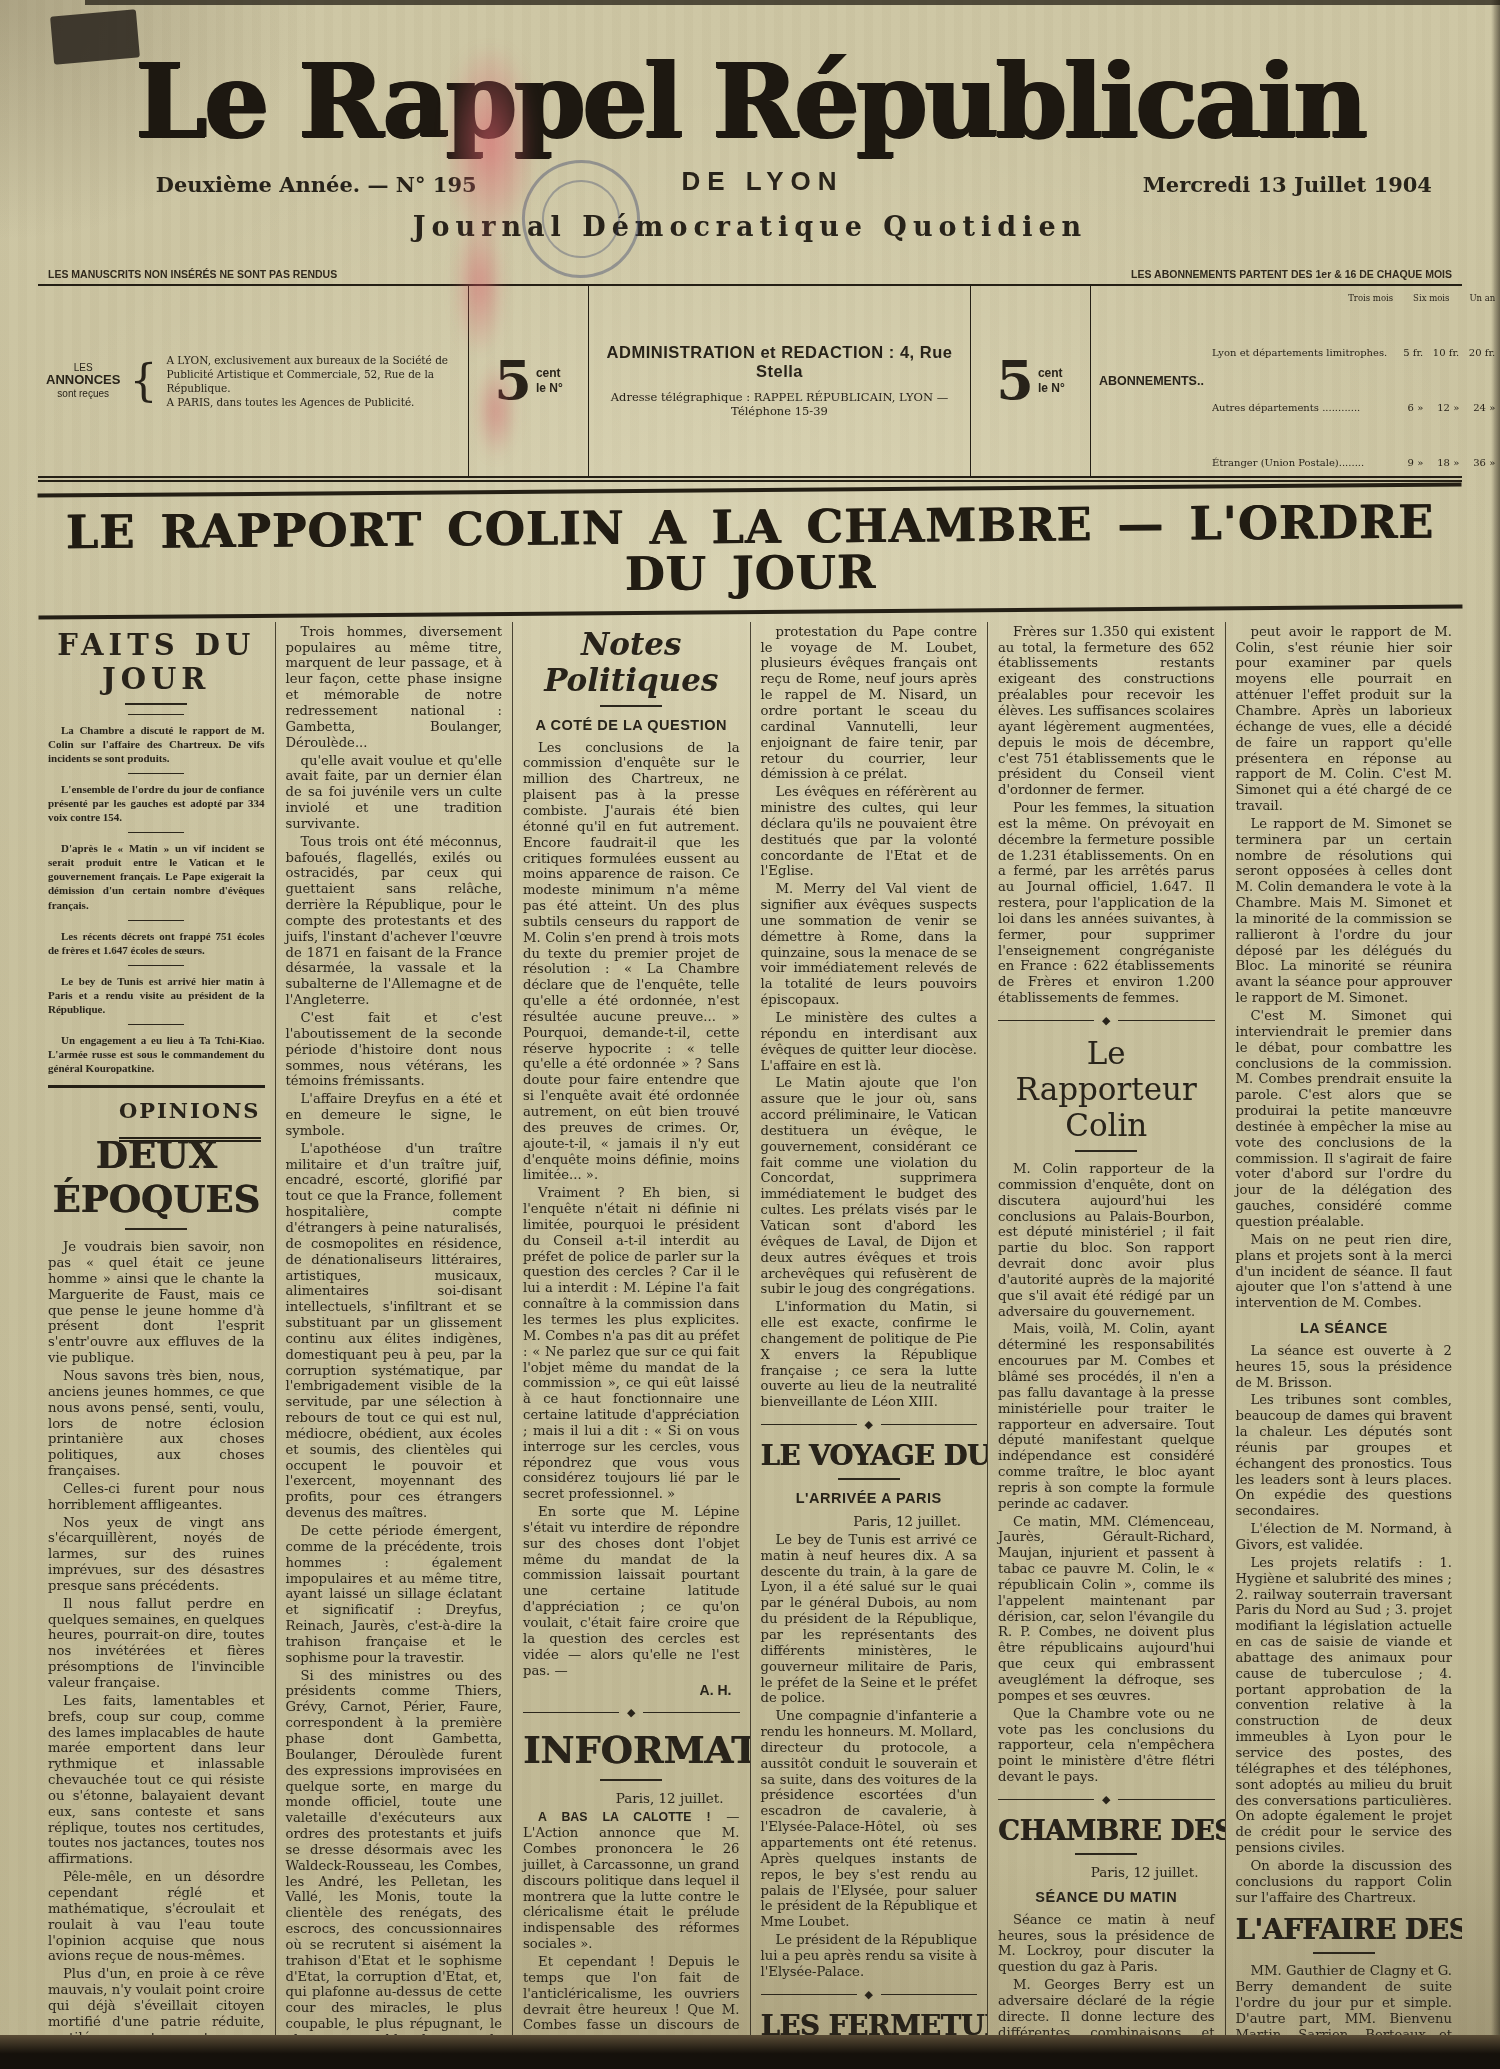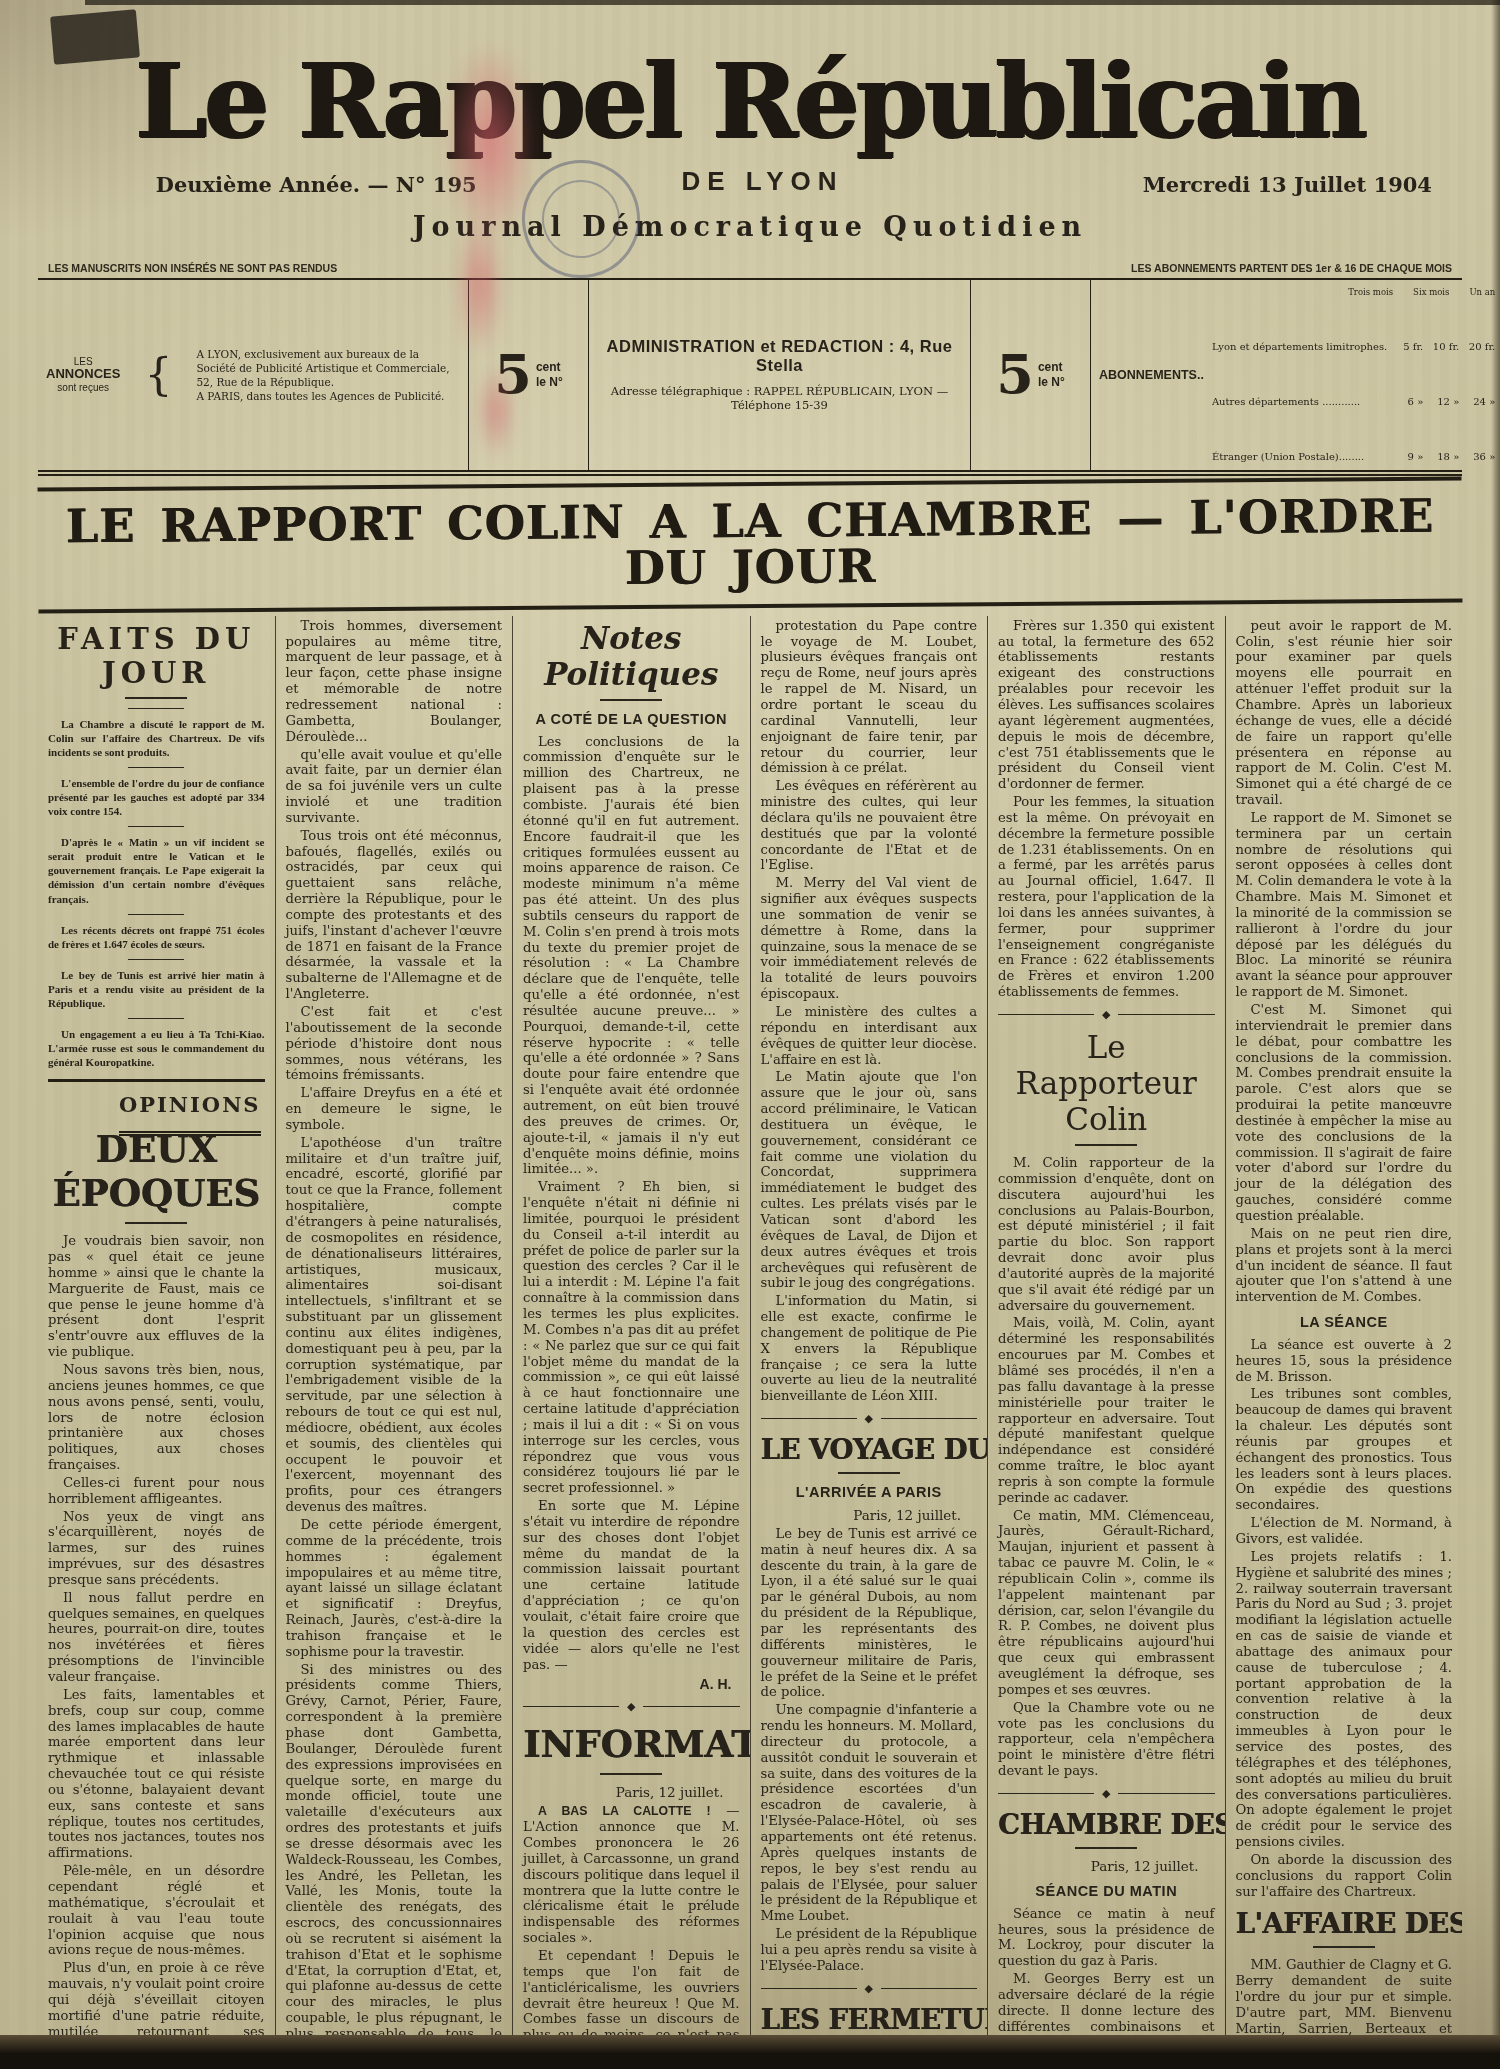--- a/index.html
+++ b/index.html
@@ -30,27 +30,27 @@
 
   
   .mast-title{margin-top:42px;text-align:center;font-weight:bold;font-size:102px;line-height:1;
     letter-spacing:-3px;color:#1d1811;
     text-shadow:1.6px 0 #1d1811,-1.2px 0 #1d1811,0 1px #1d1811;}
   .mast-row{display:flex;align-items:flex-end;margin-top:14px;}
   .mast-issue{flex:1;font-weight:bold;font-size:21px;padding-left:55px;text-align:center;}
   .mast-city{flex:1;text-align:center;font-weight:bold;font-size:26px;letter-spacing:7px;font-family:"Liberation Sans",sans-serif;}
   .mast-date{flex:1;text-align:right;font-weight:bold;font-size:21px;padding-right:30px;}
   .mast-sub{ text-align:center;font-weight:bold;font-size:27px;letter-spacing:6px;margin-top:14px;}
-  .mast-notes{display:flex;justify-content:space-between;font-family:"Liberation Sans",sans-serif;font-weight:bold;font-size:10.5px;margin:20px 10px 4px;color:#30291d;}
+  .mast-notes{display:flex;justify-content:space-between;font-family:"Liberation Sans",sans-serif;font-weight:bold;font-size:10.5px;margin:26px 10px 4px;color:#30291d;}
 
   
   .adminbar{display:flex;align-items:stretch;border-top:2px solid #241f15;border-bottom:6px double #241f15;}
   .abar-cell{padding:6px 8px;box-sizing:border-box;}
   .abar-cell + .abar-cell{border-left:1.5px solid #241f15;}
-  .cell-ann{width:430px;display:flex;align-items:center;gap:24px;}
+  .cell-ann{width:430px;display:flex;align-items:center;gap:9px;}
   .ann-left{font-family:"Liberation Sans",sans-serif;font-weight:bold;text-align:center;font-size:13px;line-height:1.15;}
   .ann-left .sm{font-weight:normal;font-size:10px;display:block;}
   .ann-brace{font-size:44px;font-weight:normal;line-height:.9;}
   .ann-right{font-size:10.5px;line-height:1.35;}
   .cell-price{width:120px;text-align:center;display:flex;align-items:center;justify-content:center;gap:4px;}
   .price-big{font-weight:bold;font-size:54px;line-height:.9;font-family:"DejaVu Serif",serif;}
   .price-side{font-size:12px;font-weight:bold;text-align:left;line-height:1.2;font-family:"Liberation Sans",sans-serif;}
   .cell-admin{flex:1;text-align:center;display:flex;flex-direction:column;justify-content:center;}
   .admin-l1{font-family:"Liberation Sans",sans-serif;font-weight:bold;font-size:16.5px;letter-spacing:.5px;}
   .admin-l2{font-size:11.5px;margin-top:9px;}

